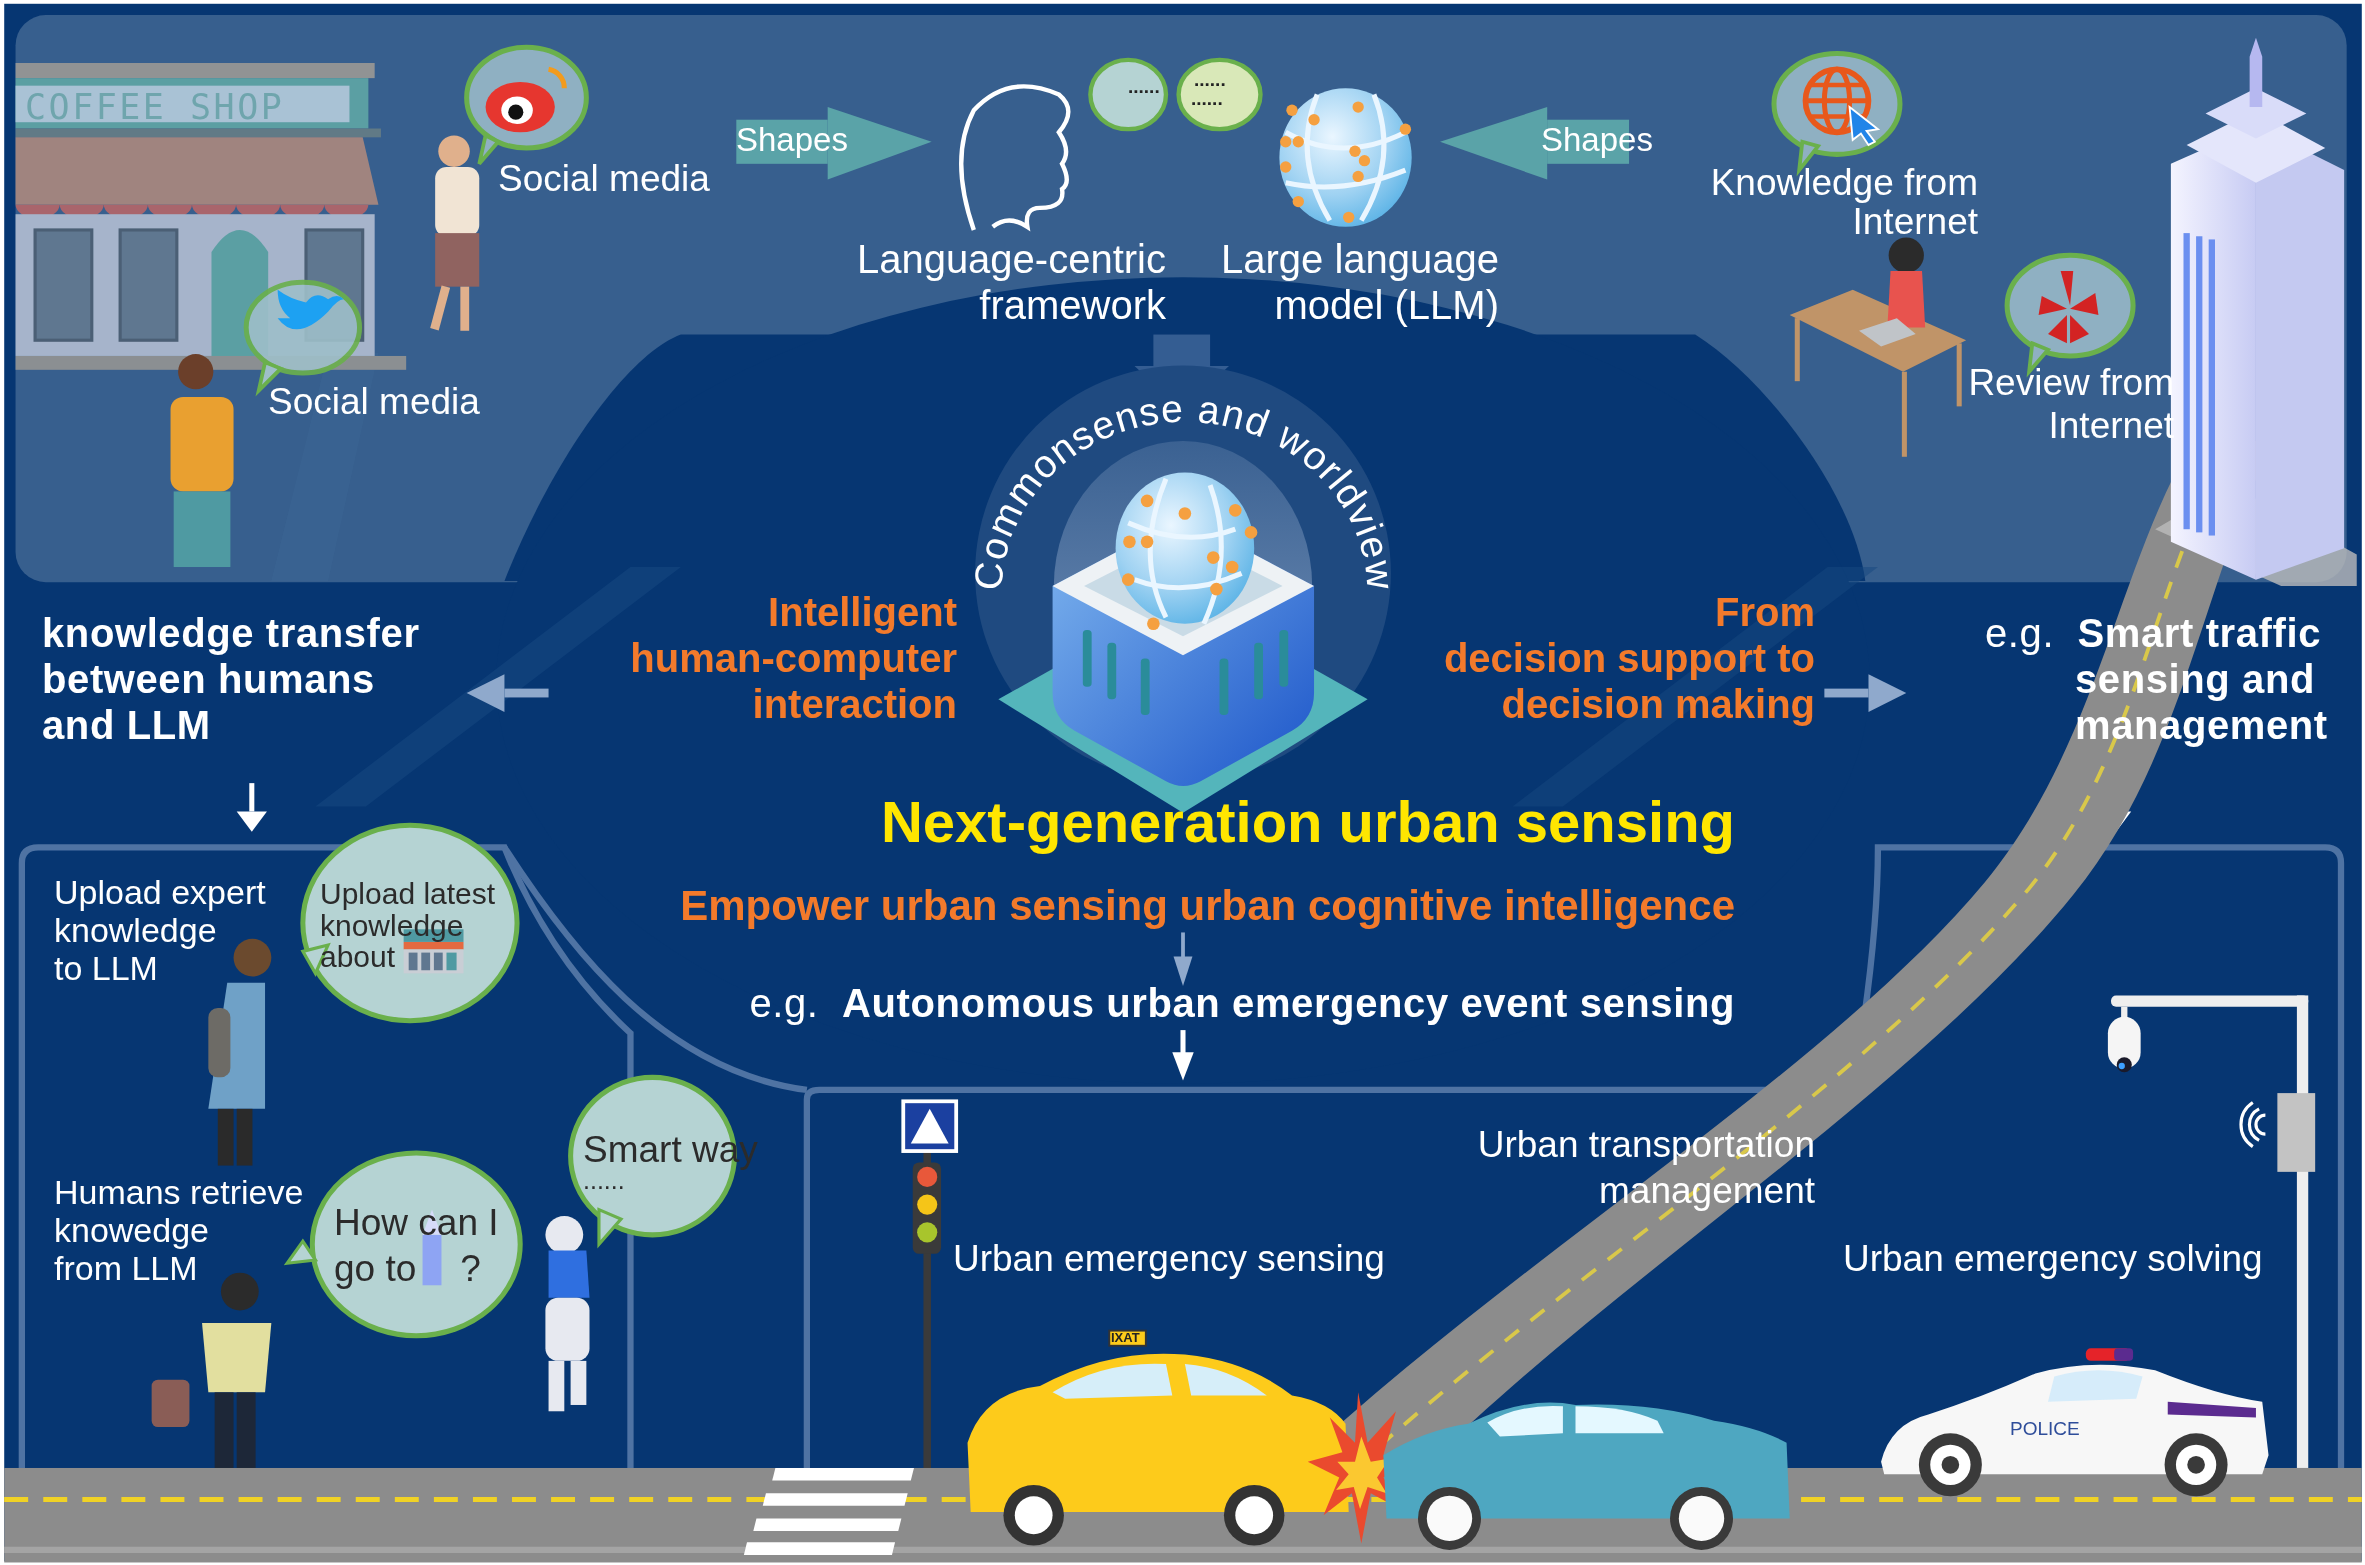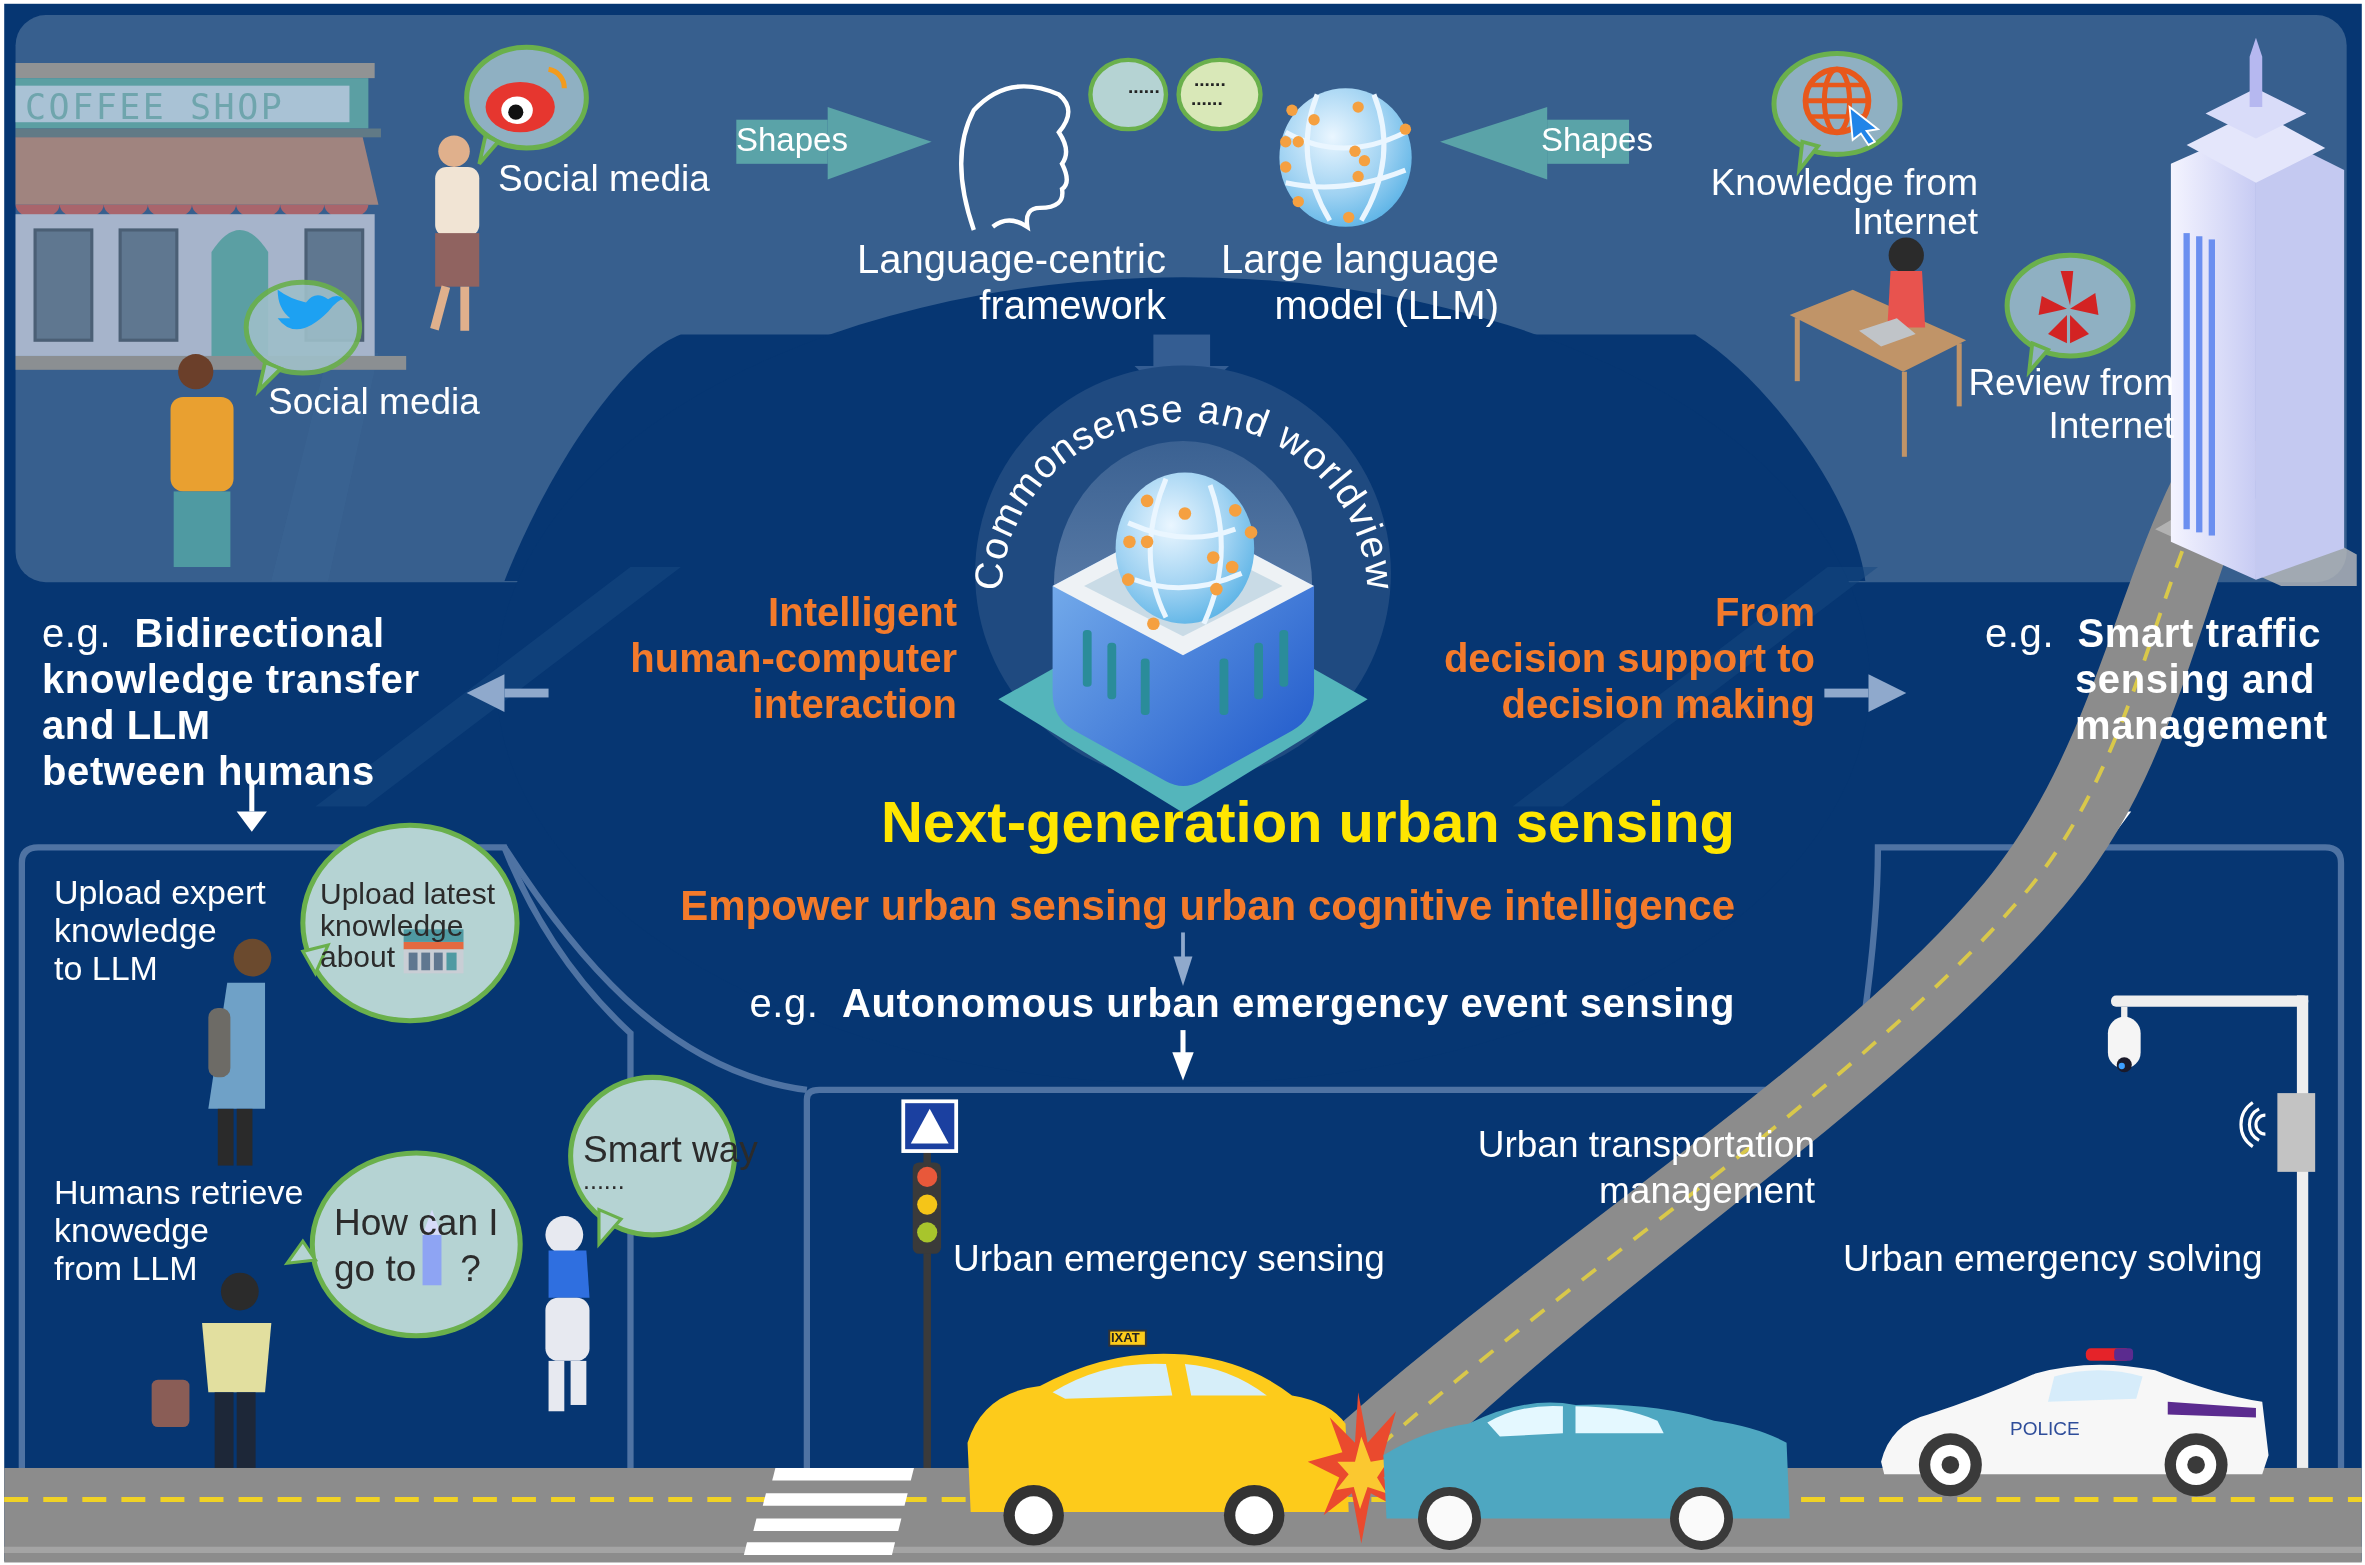--- a/index.html
+++ b/index.html
@@ -454,24 +454,23 @@
   <div>human-computer</div>
   <div>interaction</div>
 </div>
 <div class="t orange f64 center" style="left:1405px;top:589px;width:410px;line-height:1.15;">
   <div>From</div>
   <div>decision support to</div>
   <div>decision making</div>
 </div>
 
 <div class="t white f64" style="left:42px;top:610px;line-height:1.15;letter-spacing:0.6px;">
-  <div><span>e.g.</span>&nbsp;&nbsp;<span class="bold">Bidirectional</span></div>
   <div class="bold">knowledge transfer</div>
+  <div class="bold">between humans</div>
   <div class="bold">and LLM</div>
-  <div class="bold">between humans</div>
 </div>
 
 <div class="t white f64" style="left:1985px;top:610px;line-height:1.15;letter-spacing:0.6px;">
   <div><span>e.g.</span>&nbsp;&nbsp;<span class="bold">Smart traffic</span></div>
   <div class="bold" style="padding-left:90px;">sensing and</div>
   <div class="bold" style="padding-left:90px;">management</div>
 </div>
 
 <div class="t yellow f90 center" style="left:630px;top:789px;width:1105px;">Next-generation urban sensing</div>
 <div class="t orange f66 center" style="left:630px;top:882px;width:1105px;">Empower urban sensing urban cognitive intelligence</div>

